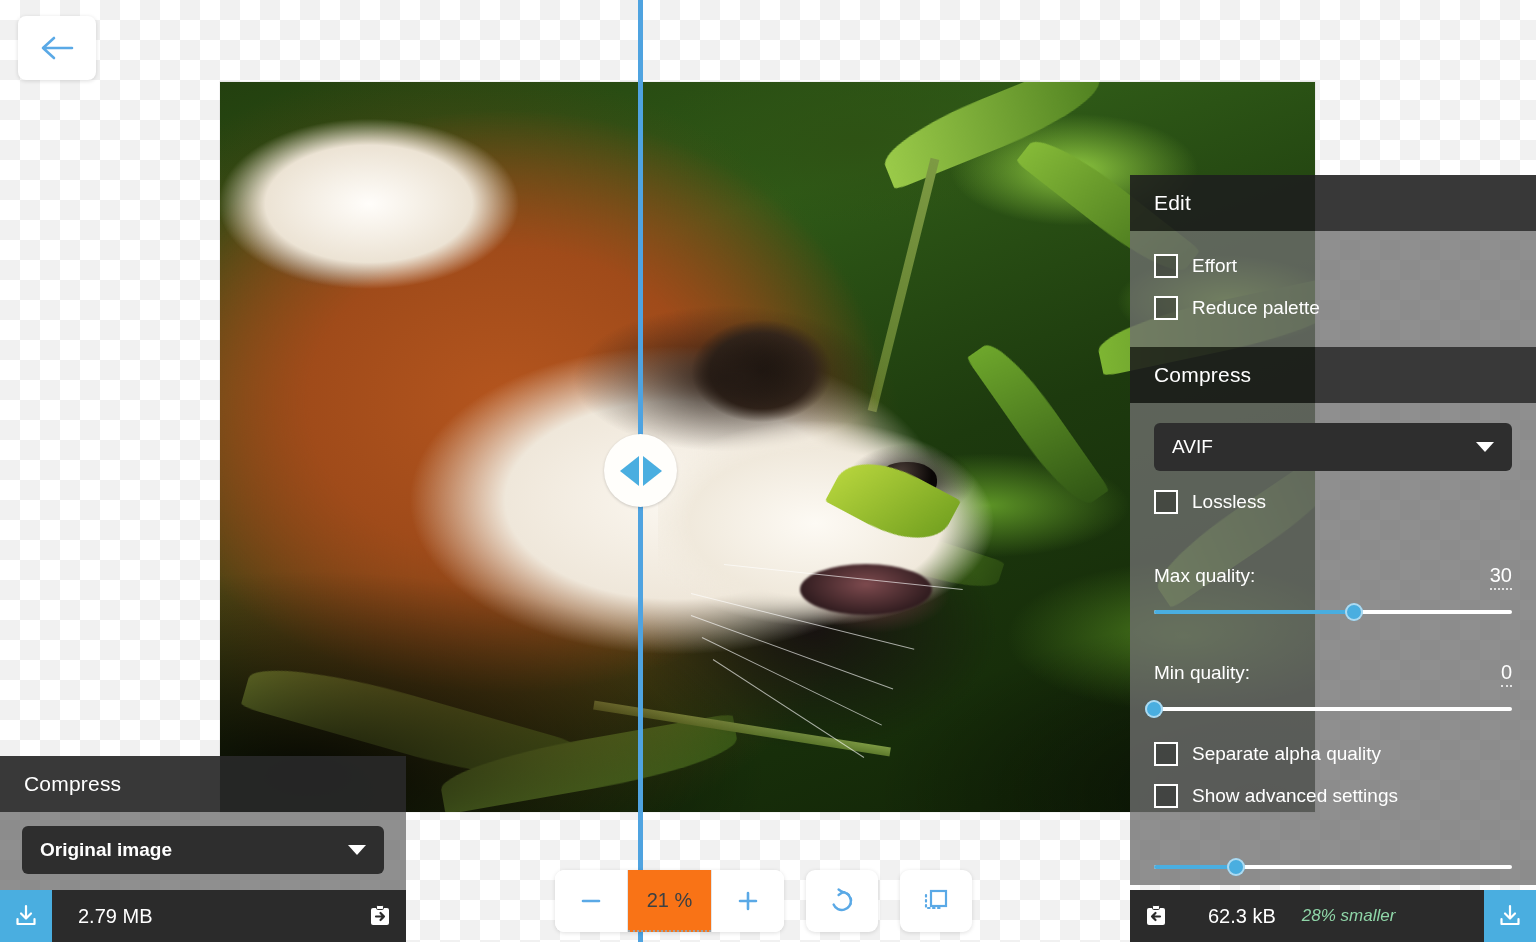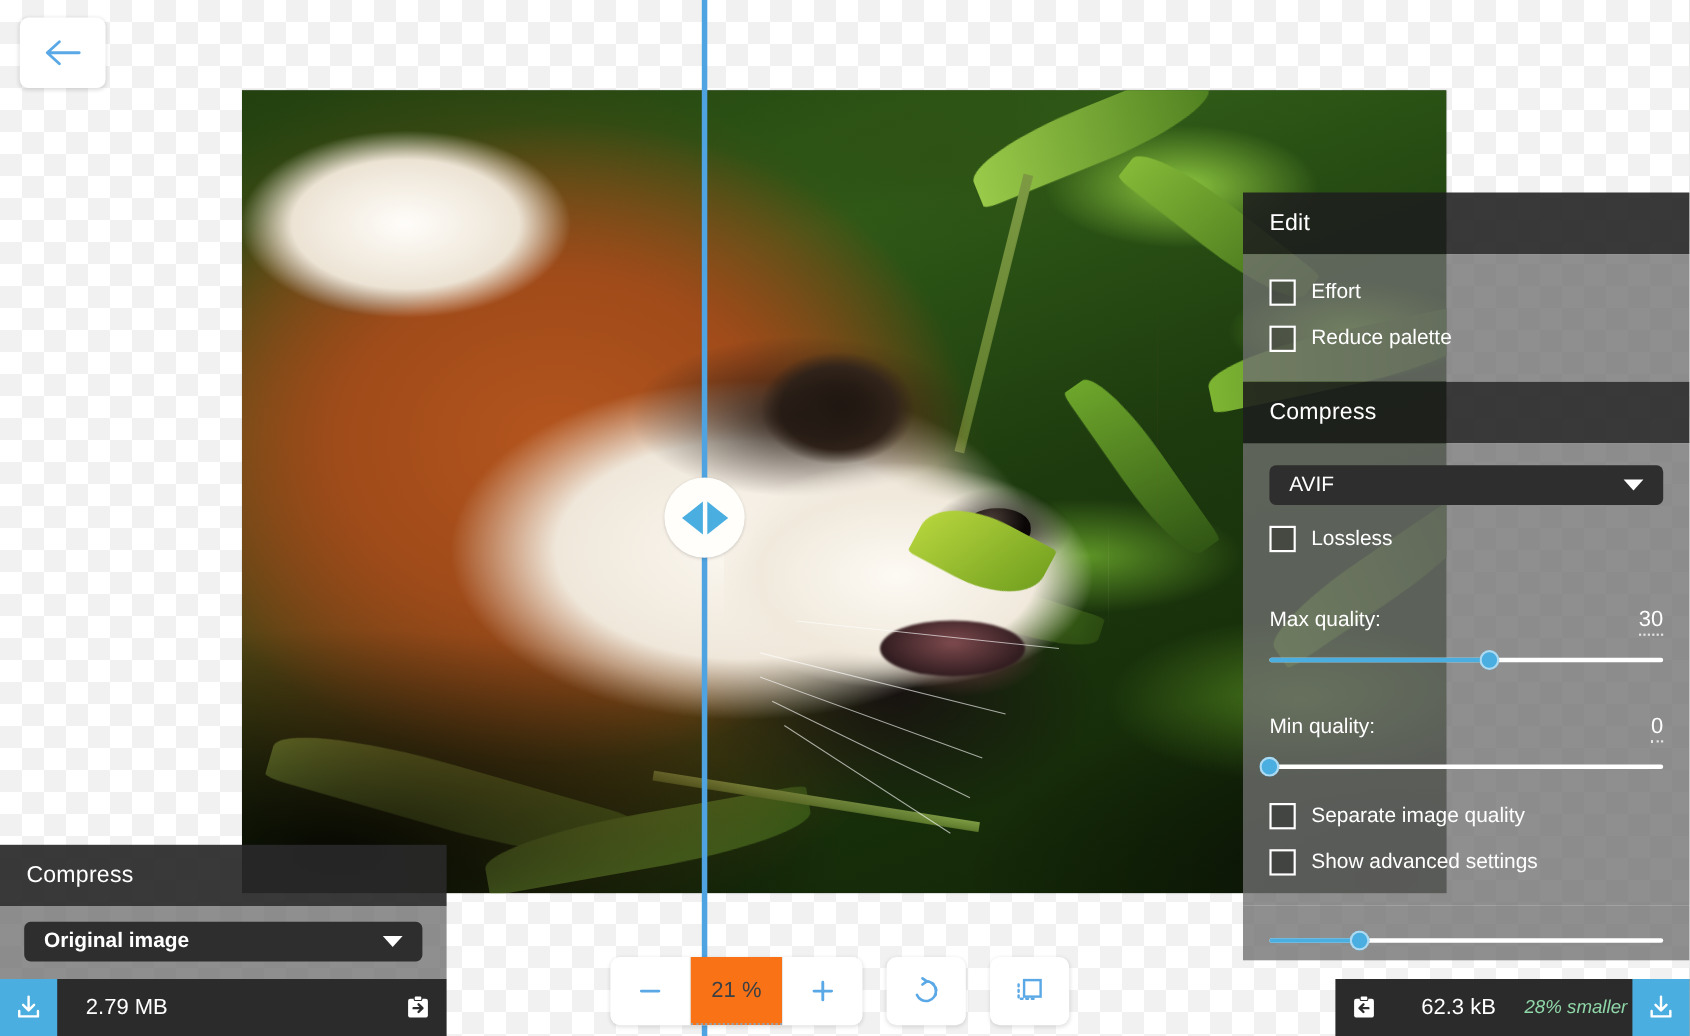--- a/index.html
+++ b/index.html
@@ -227,21 +227,21 @@
     font-size: 19px;
     color: #fff;
   }
   .select-wrap {
     position: relative;
     margin: 6px 0 10px 0;
   }
   .select-box {
     background: #2e2e2e;
     border-radius: 6px;
-    height: 36px;
+    height: 48px;
     display: flex; align-items: center;
     padding: 0 18px;
     font-size: 19px; color: #fff;
     cursor: pointer;
   }
   .caret {
     position: absolute;
     right: 18px; top: 50%;
     transform: translateY(-50%);
     width: 0; height: 0;
@@ -296,21 +296,21 @@
   
   .result-bar {
     position: absolute;
     bottom: 0;
     height: 52px;
     display: flex; align-items: center;
     background: #2b2b2b;
     z-index: 55;
   }
   .result-bar.left { left: 0; width: 406px; }
-  .result-bar.right { right: 0; width: 322px; }
+  .result-bar.right { right: 0; width: 406px; }
   .dl-btn {
     width: 52px; height: 52px;
     background: #4aaee0;
     display: flex; align-items: center; justify-content: center;
     cursor: pointer;
     flex: 0 0 auto;
   }
   .size-text {
     font-size: 20px; color: #fff;
     padding: 0 26px;
@@ -457,21 +457,21 @@
           <span class="slider-num">0</span>
         </div>
         <div class="slider-track">
           <div class="slider-fill" style="width:0%"></div>
           <div class="slider-knob" style="left:0%"></div>
         </div>
       </div>
 
       <div class="opt-row" style="margin-top:16px">
         <span class="checkbox"></span>
-        <span class="opt-label">Separate image quality</span>
+        <span class="opt-label">Separate alpha quality</span>
       </div>
       <div class="opt-row">
         <span class="checkbox"></span>
         <span class="opt-label">Show advanced settings</span>
       </div>
     </div>
 
     <div style="background:rgba(112,112,112,0.78);padding:4px 24px 10px 24px;">
       <div class="slider-block" style="padding-top:6px">
         <div class="slider-track">

